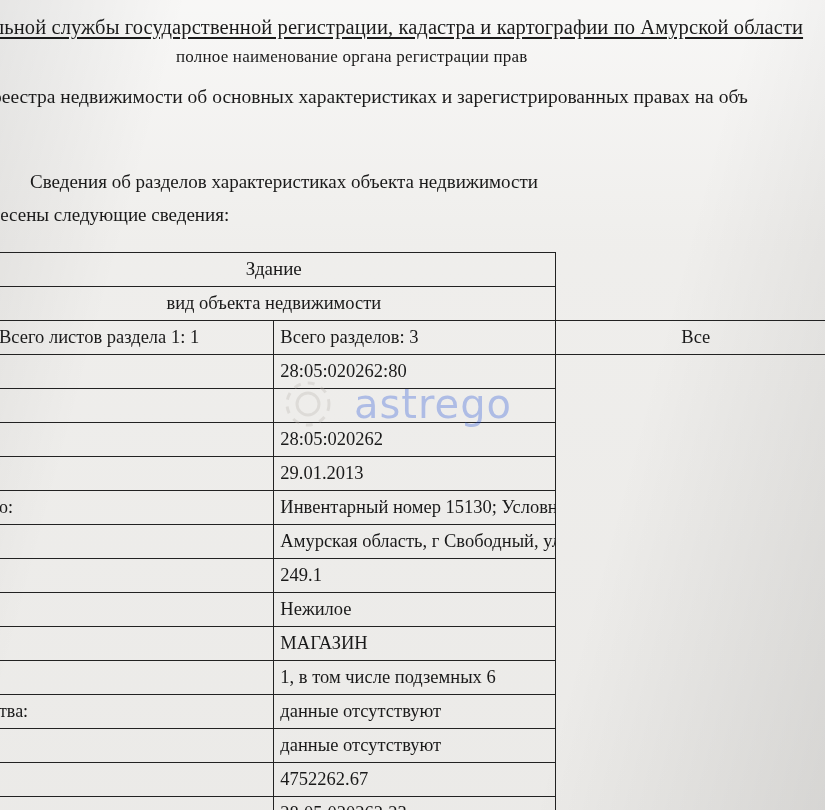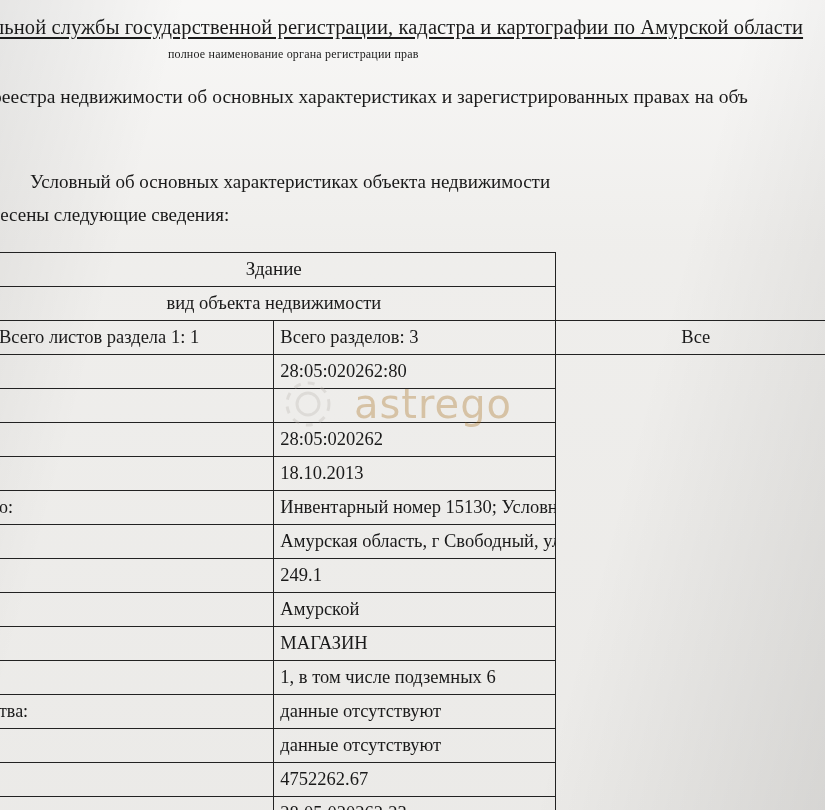--- a/index.html
+++ b/index.html
@@ -33,23 +33,23 @@
     top: 16px;
     width: 840px;
     font-size: 20.5px;
     letter-spacing: 0.1px;
     white-space: nowrap;
     text-decoration: underline;
     text-underline-offset: 3px;
   }
   .hdr-sub {
     position: absolute;
-    left: 168px;
+    left: 176px;
     top: 47px;
-    font-size: 12px;
+    font-size: 17px;
     letter-spacing: 0.2px;
     white-space: nowrap;
   }
   .line2 {
     position: absolute;
     left: -8px;
     top: 86px;
     font-size: 19.5px;
     white-space: nowrap;
   }
@@ -110,36 +110,36 @@
     top: 372px;
     display: flex;
     align-items: center;
     gap: 14px;
     opacity: 0.30;
     pointer-events: none;
   }
   #watermark .wm-text {
     font-family: "DejaVu Sans", sans-serif;
     font-size: 40px;
-    color: #a16207;
+    color: #1d4ed8;
     letter-spacing: 1px;
   }
   #watermark svg { display: block; }
 </style>
 </head>
 <body>
 
 <div id="page">
 
   <div id="paper-shade"></div>
 
   <div class="hdr-line">льной службы государственной регистрации, кадастра и картографии по Амурской области</div>
   <div class="hdr-sub">полное наименование органа регистрации прав</div>
   <div class="line2">реестра недвижимости об основных характеристиках и зарегистрированных правах на объ</div>
-  <div class="section-title">Условный об основных характеристиках объекта недвижимости</div>
+  <div class="section-title">Сведения об разделов характеристиках объекта недвижимости</div>
   <div class="line4">несены следующие сведения:</div>
 
   <table id="doc-table">
     <tbody>
       <tr>
         <td class="center merged-head" colspan="2">Здание</td>
       </tr>
       <tr>
         <td class="center" colspan="2">вид объекта недвижимости</td>
       </tr>
@@ -156,37 +156,37 @@
       <tr>
         <td class="c-label lbl"></td>
         <td class="c-value"></td>
       </tr>
       <tr>
         <td class="c-label lbl"></td>
         <td class="c-value">28:05:020262</td>
       </tr>
       <tr>
         <td class="c-label lbl"></td>
-        <td class="c-value">18.10.2013</td>
+        <td class="c-value">29.01.2013</td>
       </tr>
       <tr>
         <td class="c-label lbl">о:</td>
         <td class="c-value">Инвентарный номер 15130; Условный номер 28:05:020262:00:23;121/15130</td>
       </tr>
       <tr>
         <td class="c-label lbl"></td>
         <td class="c-value">Амурская область, г Свободный, ул Михайло-Чесноковская, д 121</td>
       </tr>
       <tr>
         <td class="c-label lbl"></td>
         <td class="c-value">249.1</td>
       </tr>
       <tr>
         <td class="c-label lbl"></td>
-        <td class="c-value">Амурской</td>
+        <td class="c-value">Нежилое</td>
       </tr>
       <tr>
         <td class="c-label lbl"></td>
         <td class="c-value">МАГАЗИН</td>
       </tr>
       <tr>
         <td class="c-label lbl"></td>
         <td class="c-value">1, в том числе подземных 6</td>
       </tr>
       <tr>

